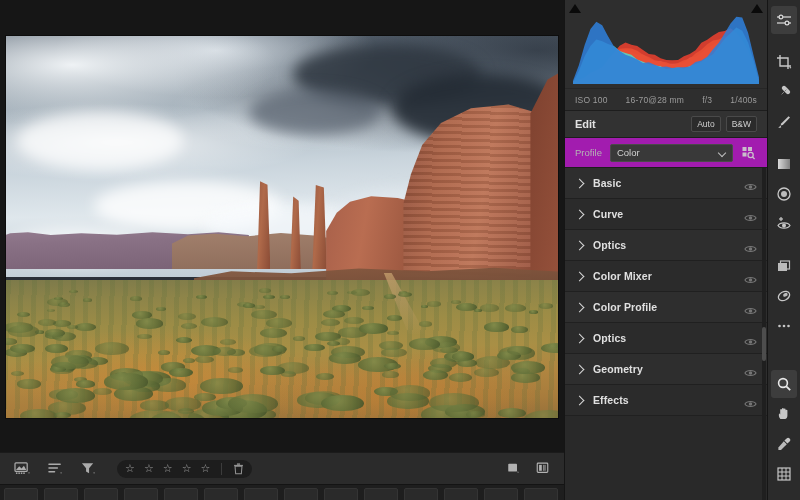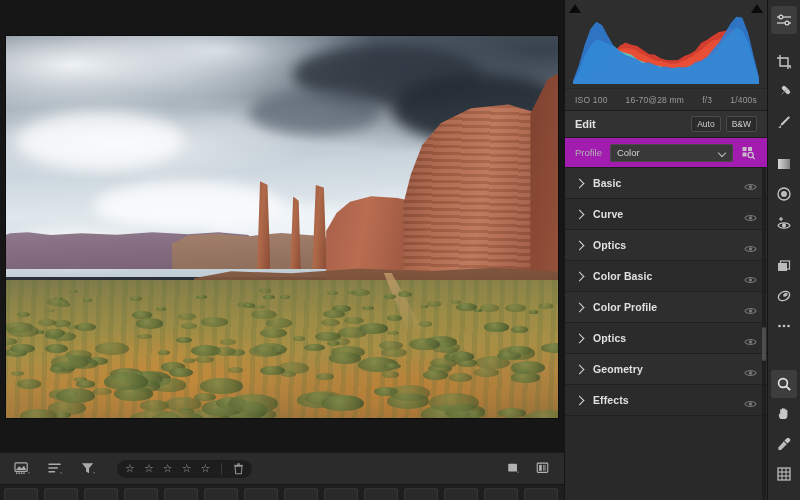--- a/index.html
+++ b/index.html
@@ -607,21 +607,21 @@
         <div class="prow">
           <span class="chev-r"></span>
           <span class="nm">Optics</span>
           <span class="eye"><svg viewBox="0 0 14 10" width="13" height="10">
               <path d="M1 5 C3 1.4 11 1.4 13 5 C11 8.6 3 8.6 1 5 Z" fill="none" stroke="#cfcfcf" stroke-width="1.1"></path>
               <circle cx="7" cy="5" r="1.9" fill="#cfcfcf"></circle>
             </svg></span>
         </div>
         <div class="prow">
           <span class="chev-r"></span>
-          <span class="nm">Color Basic</span>
+          <span class="nm">Color Mixer</span>
           <span class="eye"><svg viewBox="0 0 14 10" width="13" height="10">
               <path d="M1 5 C3 1.4 11 1.4 13 5 C11 8.6 3 8.6 1 5 Z" fill="none" stroke="#cfcfcf" stroke-width="1.1"></path>
               <circle cx="7" cy="5" r="1.9" fill="#cfcfcf"></circle>
             </svg></span>
         </div>
         <div class="prow">
           <span class="chev-r"></span>
           <span class="nm">Color Profile</span>
           <span class="eye"><svg viewBox="0 0 14 10" width="13" height="10">
               <path d="M1 5 C3 1.4 11 1.4 13 5 C11 8.6 3 8.6 1 5 Z" fill="none" stroke="#cfcfcf" stroke-width="1.1"></path>

